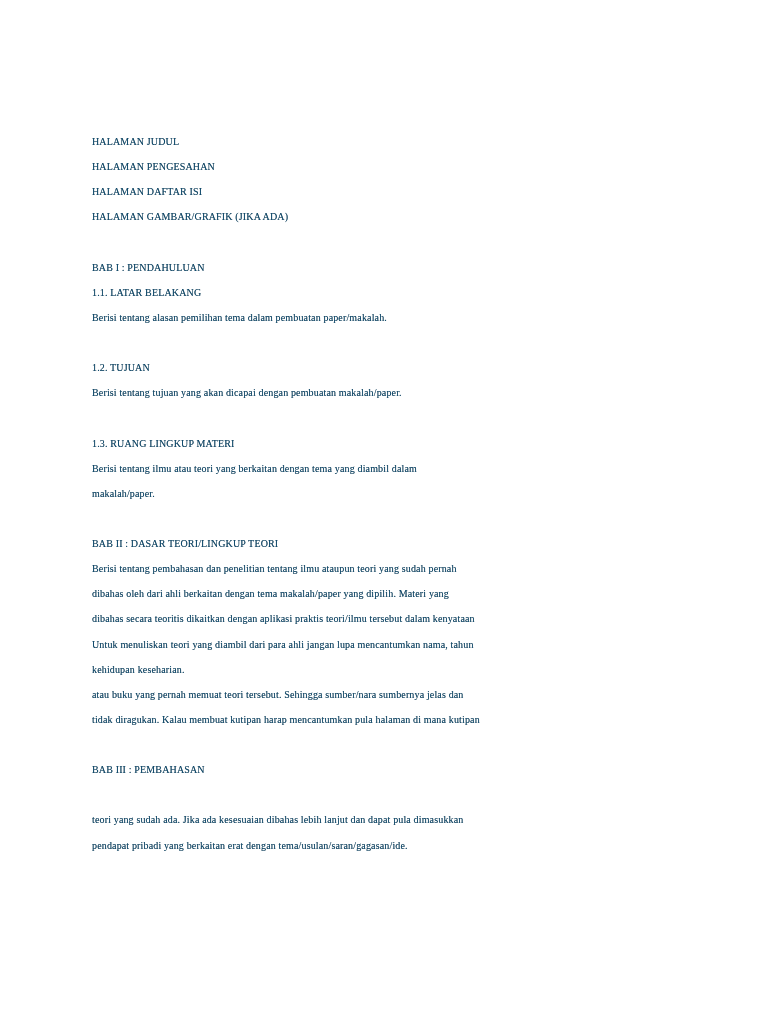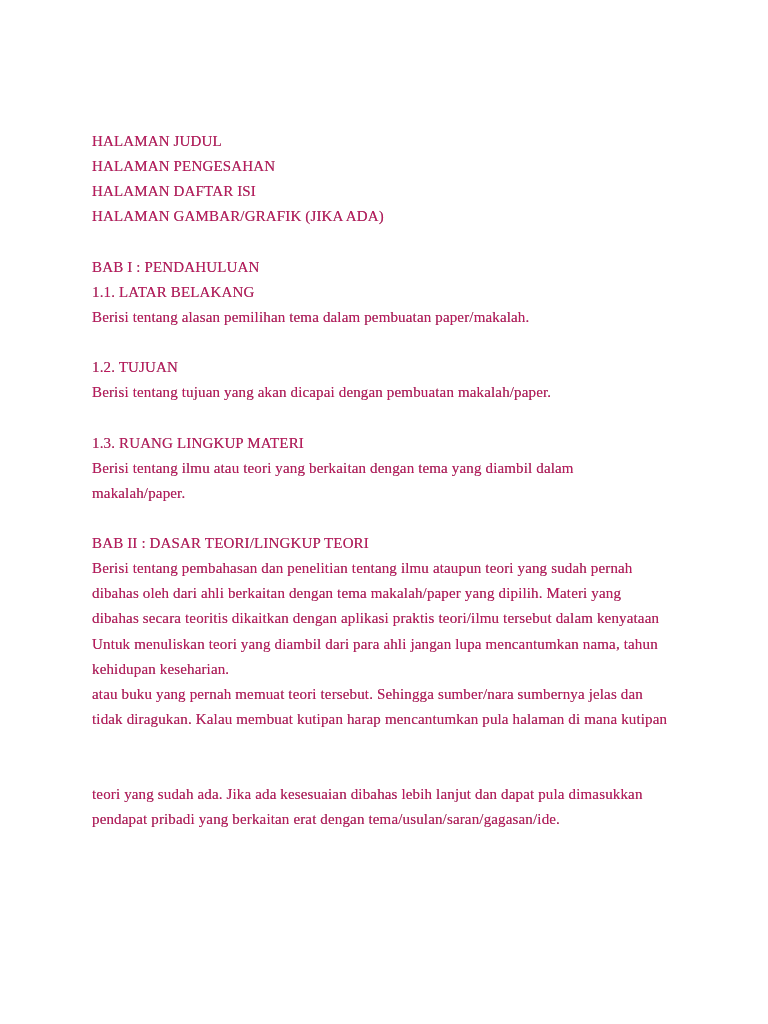--- a/index.html
+++ b/index.html
@@ -17,24 +17,24 @@
   }
   .doc-content {
     position: absolute;
     left: 92px;
     top: 129px;
     width: 640px;
   }
   .doc-line {
     height: 25.13px;
     line-height: 25.13px;
-    font-size: 15px;
+    font-size: 10px;
     white-space: nowrap;
     letter-spacing: 0.15px;
-    color: #be185d;
+    color: #0c4a6e;
     
     text-shadow: 0 0 0.4px rgba(34,34,34,0.55);
   }
   .doc-line.blank {
     text-shadow: none;
   }
 </style>
 </head>
 <body>
 
@@ -59,17 +59,18 @@
       <div class="doc-line blank"></div>
       <div class="doc-line">BAB II : DASAR TEORI/LINGKUP TEORI</div>
       <div class="doc-line">Berisi tentang pembahasan dan penelitian tentang ilmu ataupun teori yang sudah pernah</div>
       <div class="doc-line">dibahas oleh dari ahli berkaitan dengan tema makalah/paper yang dipilih. Materi yang</div>
       <div class="doc-line">dibahas secara teoritis dikaitkan dengan aplikasi praktis teori/ilmu tersebut dalam kenyataan</div>
       <div class="doc-line">Untuk menuliskan teori yang diambil dari para ahli jangan lupa mencantumkan nama, tahun</div>
       <div class="doc-line">kehidupan keseharian.</div>
       <div class="doc-line">atau buku yang pernah memuat teori tersebut. Sehingga sumber/nara sumbernya jelas dan</div>
       <div class="doc-line">tidak diragukan. Kalau membuat kutipan harap mencantumkan pula halaman di mana kutipan</div>
       <div class="doc-line blank"></div>
+      <div class="doc-line">BAB III : PEMBAHASAN</div>
       <div class="doc-line blank"></div>
       <div class="doc-line">teori yang sudah ada. Jika ada kesesuaian dibahas lebih lanjut dan dapat pula dimasukkan</div>
       <div class="doc-line">pendapat pribadi yang berkaitan erat dengan tema/usulan/saran/gagasan/ide.</div>
     </div>
 </div>
 
 </body></html>

